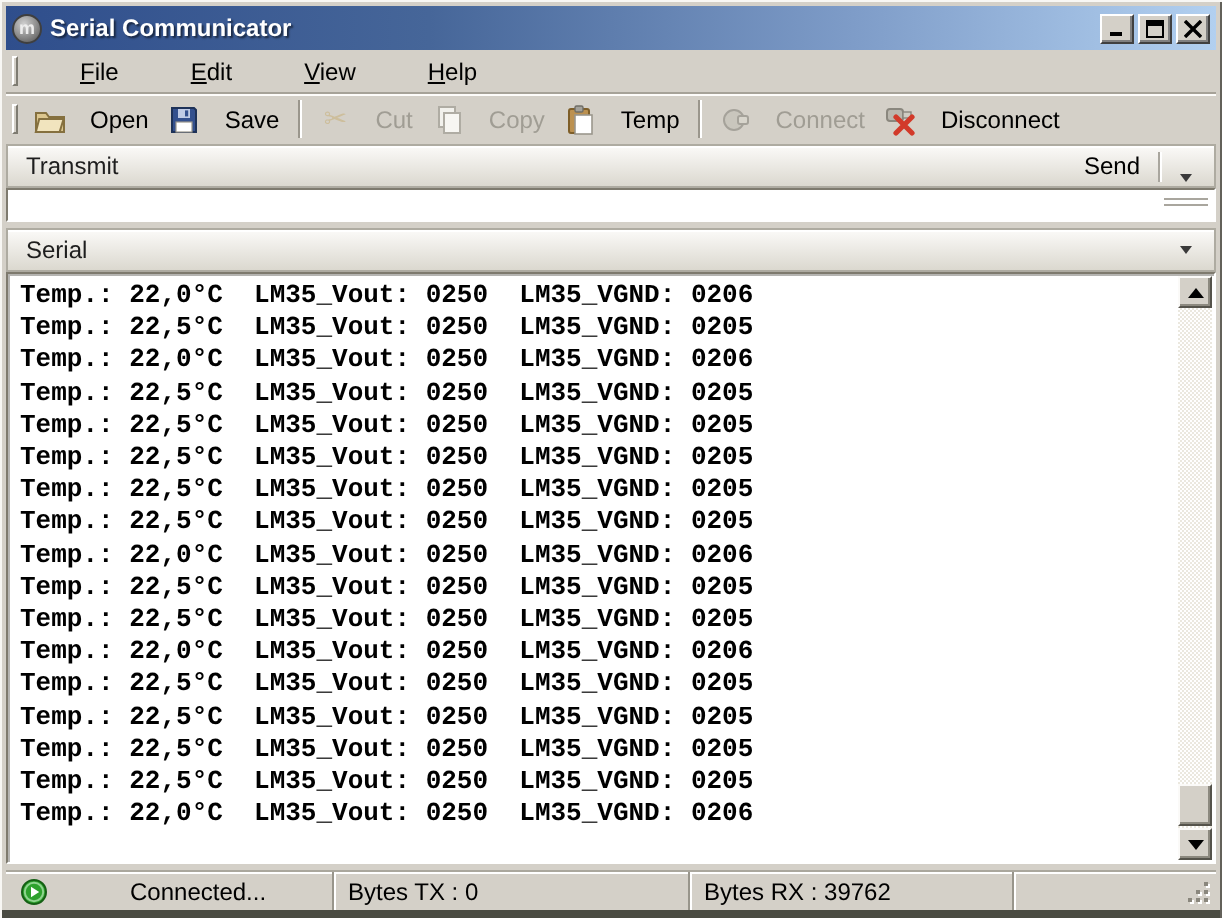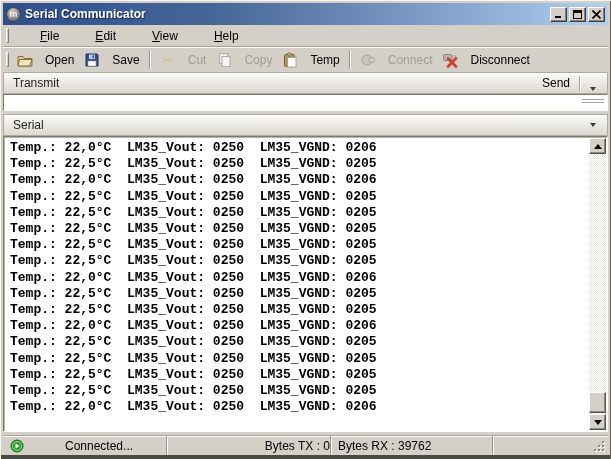--- a/index.html
+++ b/index.html
@@ -152,21 +152,21 @@
   .statusbar {
     margin-top:3px; height:20px; flex:0 0 20px;
     display:flex; align-items:center;
     border-top:1px solid #AAA79D;
     box-shadow:inset 0 1px 0 #FFFFFF;
     position:relative;
   }
   .sb-sec { display:flex; align-items:center; height:100%; padding-left:7px;gap:36px; }
   .sb-sec + .sb-sec { border-left:1px solid #98958B; box-shadow:inset 1px 0 0 #FFFFFF; }
   .sec1 { width:163px; }
-  .sec2 { width:164px;justify-content:flex-end; }
+  .sec2 { width:178px; }
   .sec3 { width:162px; }
   .sec4 { flex:1; }
   .status-icon { margin-right:5px; display:flex; }
   .resize-grip { position:absolute; right:3px; bottom:3px; width:13px; height:13px; }
   .resize-grip i {
     position:absolute; left:0; top:0; width:2px; height:2px; background:transparent;
     box-shadow:
       10px 10px 0 #8A877D, 6px 10px 0 #8A877D, 2px 10px 0 #8A877D,
       10px 6px 0 #8A877D, 6px 6px 0 #8A877D, 10px 2px 0 #8A877D,
       11px 11px 0 #FFFFFF, 7px 11px 0 #FFFFFF, 3px 11px 0 #FFFFFF,

